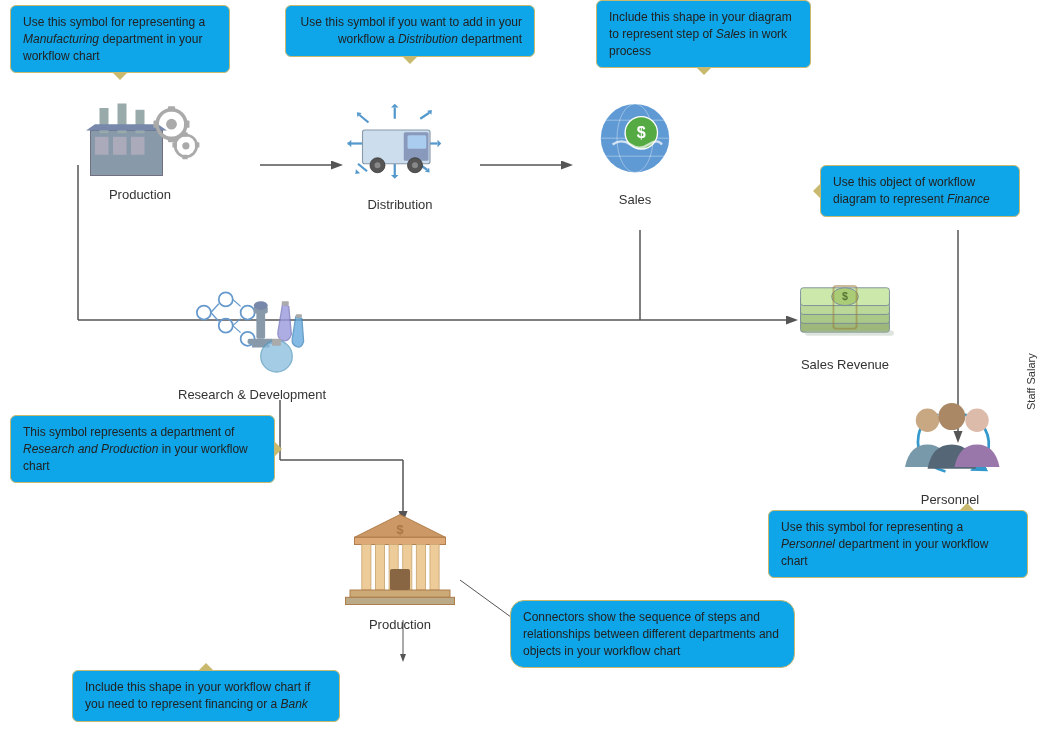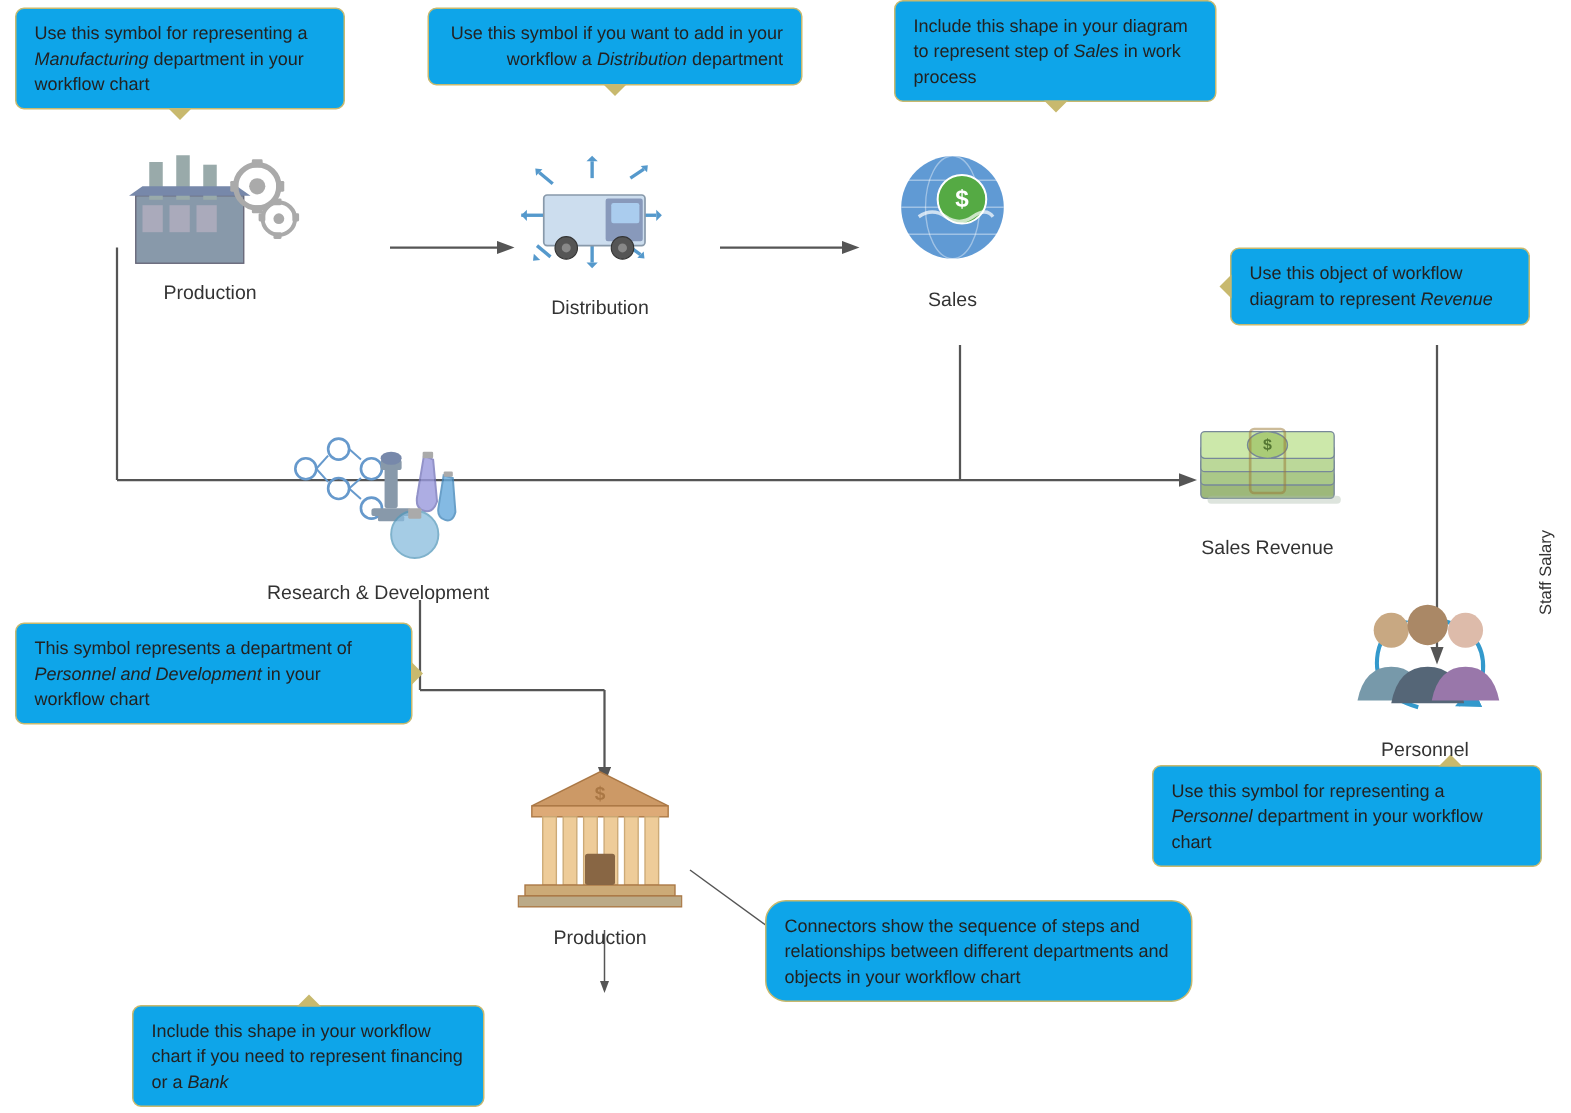--- a/index.html
+++ b/index.html
@@ -168,32 +168,32 @@
 
 <div class="tooltip-box arrow-down" style="left:285px; top:5px; width:250px;text-align:right;">
   Use this symbol if you want to add in your workflow a <em>Distribution</em> department
 </div>
 
 <div class="tooltip-box arrow-down" style="left:596px; top:0px; width:215px;">
   Include this shape in your diagram to represent step of <em>Sales</em> in work process
 </div>
 
 <div class="tooltip-box arrow-left" style="left:820px; top:165px; width:200px;">
-  Use this object of workflow diagram to represent <em>Revenue</em>
+  Use this object of workflow diagram to represent <em>Finance</em>
 </div>
 
 <div class="tooltip-box arrow-right" style="left:10px; top:415px; width:265px;">
-  This symbol represents a department of <em>Personnel and Development</em> in your workflow chart
+  This symbol represents a department of <em>Research and Production</em> in your workflow chart
 </div>
 
 <div class="tooltip-box arrow-up-right" style="left:768px; top:510px; width:260px;">
   Use this symbol for representing a <em>Personnel</em> department in your workflow chart
 </div>
 
-<div class="tooltip-box arrow-up" style="left:88px; top:670px; width:235px;">
+<div class="tooltip-box arrow-up" style="left:72px; top:670px; width:268px;">
   Include this shape in your workflow chart if you need to represent financing or a <em>Bank</em>
 </div>
 
 <div class="tooltip-box" style="left:510px; top:600px; width:285px; border-radius:14px;">
   Connectors show the sequence of steps and relationships between different departments and objects in your workflow chart
 </div>
 
 <div class="node" style="left:80px; top:90px;">
   <svg class="factory-icon" viewBox="0 0 130 100">
 

